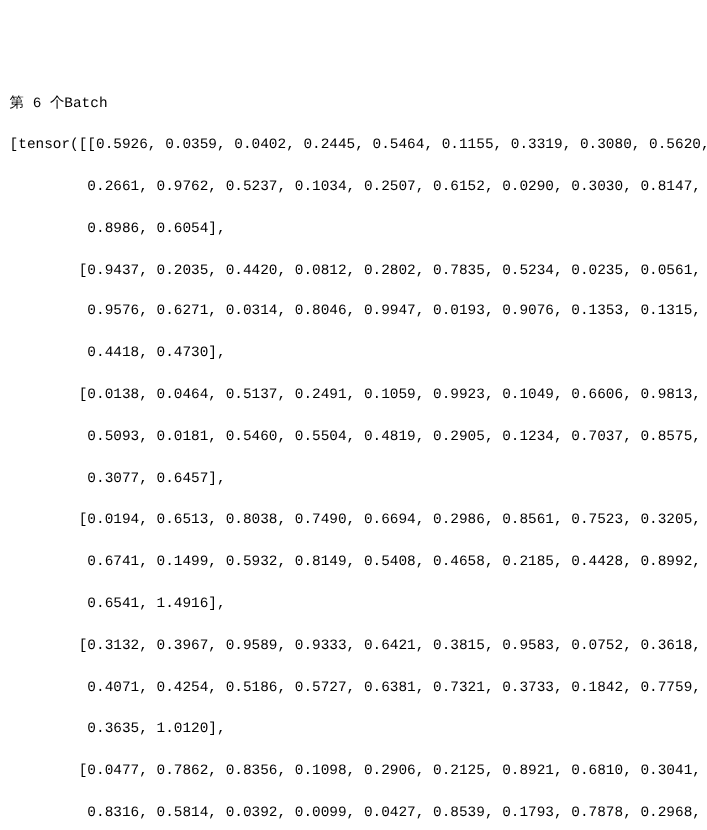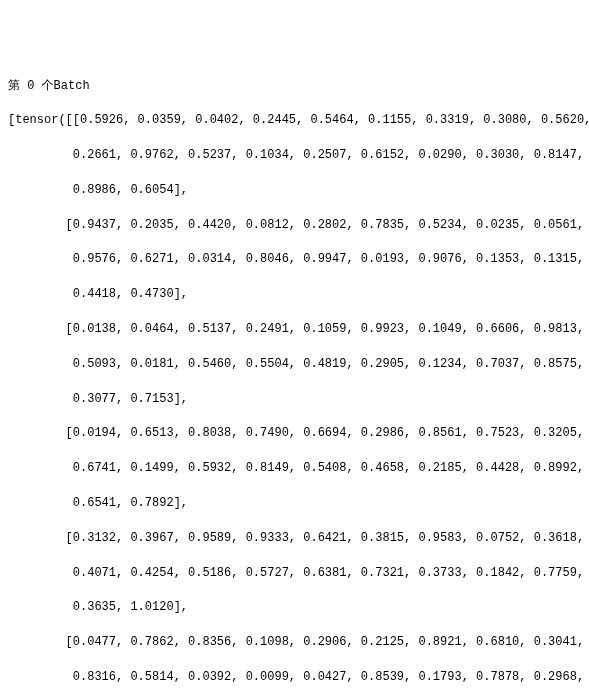--- a/index.html
+++ b/index.html
@@ -14,45 +14,45 @@
     position: relative;
     width: 589px;
     box-sizing: border-box;
   }
 </style>
 </head>
 <body>
 
 
 
-<span>第 0 个Batch</span>
+<span>第 6 个Batch</span>
 
 <span>[tensor([[0.5926, 0.0359, 0.0402, 0.2445, 0.5464, 0.1155, 0.3319, 0.3080, 0.5620,</span>
 
 <span>         0.2661, 0.9762, 0.5237, 0.1034, 0.2507, 0.6152, 0.0290, 0.3030, 0.8147,</span>
 
 <span>         0.8986, 0.6054],</span>
 
 <span>        [0.9437, 0.2035, 0.4420, 0.0812, 0.2802, 0.7835, 0.5234, 0.0235, 0.0561,</span>
 
 <span>         0.9576, 0.6271, 0.0314, 0.8046, 0.9947, 0.0193, 0.9076, 0.1353, 0.1315,</span>
 
 <span>         0.4418, 0.4730],</span>
 
 <span>        [0.0138, 0.0464, 0.5137, 0.2491, 0.1059, 0.9923, 0.1049, 0.6606, 0.9813,</span>
 
 <span>         0.5093, 0.0181, 0.5460, 0.5504, 0.4819, 0.2905, 0.1234, 0.7037, 0.8575,</span>
 
-<span>         0.3077, 0.7153],</span>
+<span>         0.3077, 0.6457],</span>
 
 <span>        [0.0194, 0.6513, 0.8038, 0.7490, 0.6694, 0.2986, 0.8561, 0.7523, 0.3205,</span>
 
 <span>         0.6741, 0.1499, 0.5932, 0.8149, 0.5408, 0.4658, 0.2185, 0.4428, 0.8992,</span>
 
-<span>         0.6541, 0.7892],</span>
+<span>         0.6541, 1.4916],</span>
 
 <span>        [0.3132, 0.3967, 0.9589, 0.9333, 0.6421, 0.3815, 0.9583, 0.0752, 0.3618,</span>
 
 <span>         0.4071, 0.4254, 0.5186, 0.5727, 0.6381, 0.7321, 0.3733, 0.1842, 0.7759,</span>
 
 <span>         0.3635, 1.0120],</span>
 
 <span>        [0.0477, 0.7862, 0.8356, 0.1098, 0.2906, 0.2125, 0.8921, 0.6810, 0.3041,</span>
 
 <span>         0.8316, 0.5814, 0.0392, 0.0099, 0.0427, 0.8539, 0.1793, 0.7878, 0.2968,</span>

